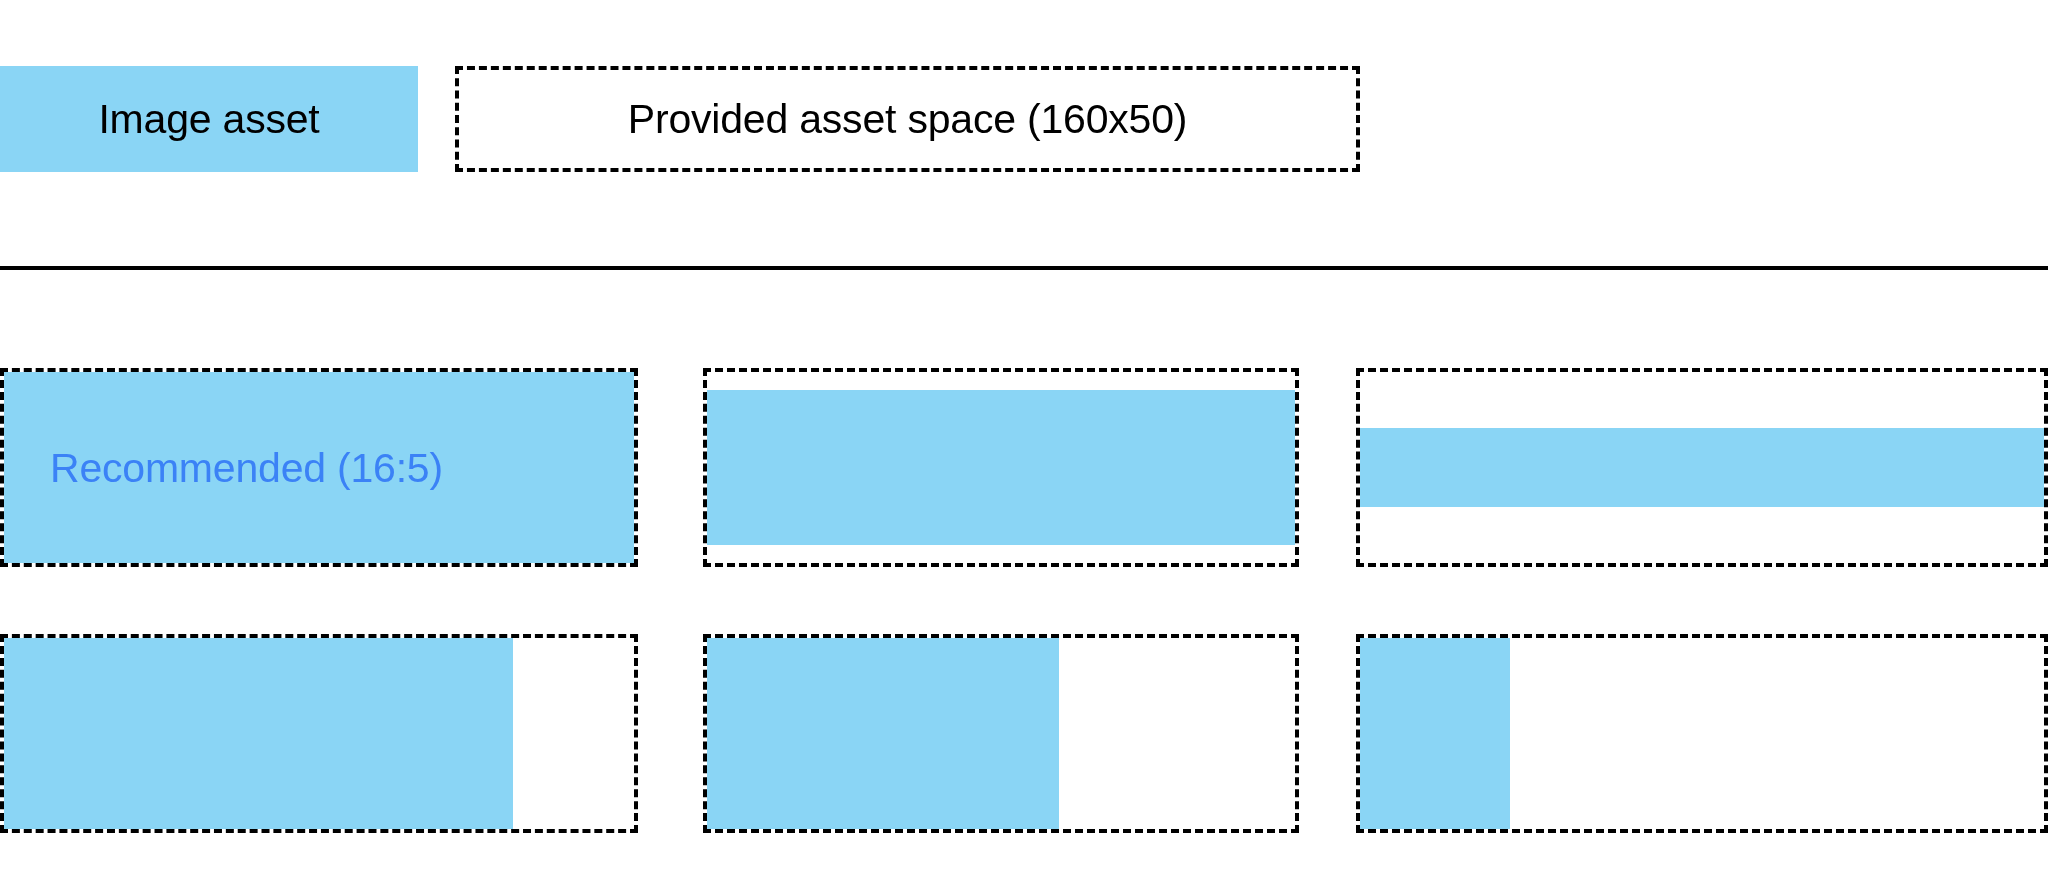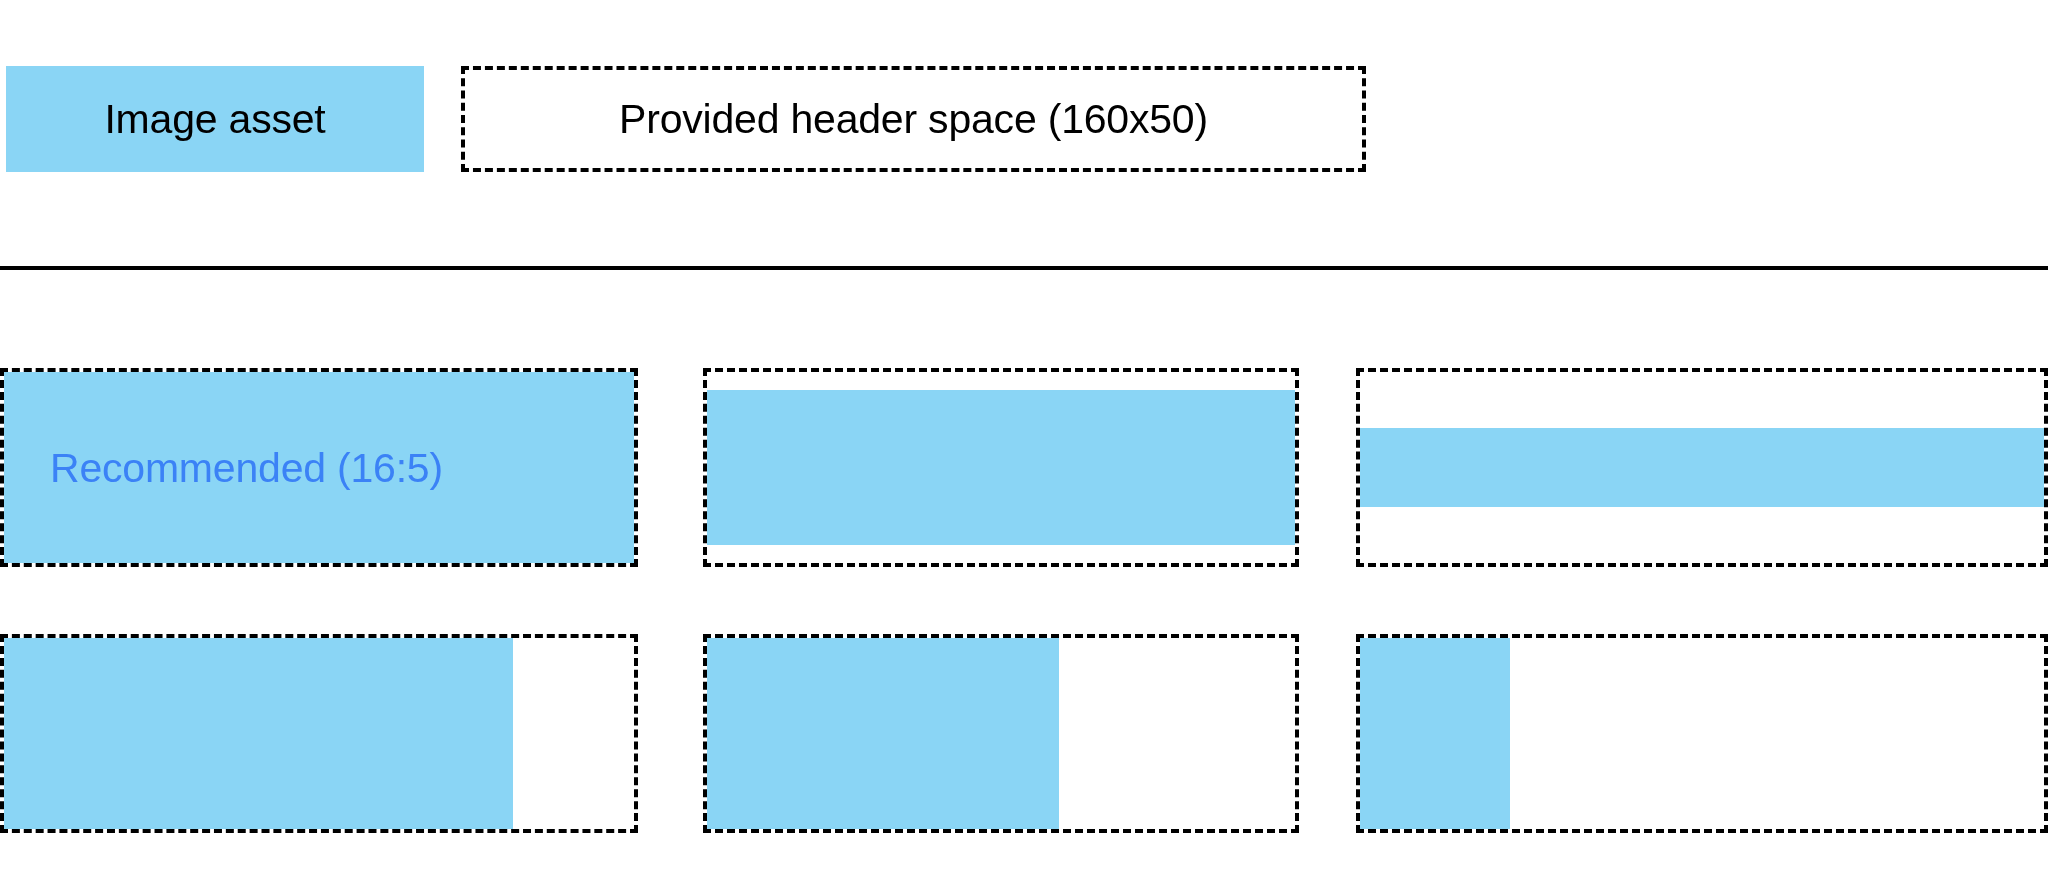--- a/index.html
+++ b/index.html
@@ -21,21 +21,21 @@
     position: absolute;
     left: 0;
     top: 0;
     width: 2048px;
     height: 896px;
   }
 
   
   .legend-row {
     position: absolute;
-    left: 6px;
+    left: 0;
     top: 66px;
     height: 106px;
     width: 1400px;
   }
 
   .legend-swatch {
     position: absolute;
     left: 0;
     top: 0;
     width: 418px;
@@ -164,21 +164,21 @@
 
 <div class="stage">
 
   <div class="legend-row">
 
     <div class="legend-swatch">
       <span class="legend-swatch-label">Image asset</span>
     </div>
 
     <div class="legend-dashed">
-      <span class="legend-dashed-label">Provided header space (160x50)</span>
+      <span class="legend-dashed-label">Provided asset space (160x50)</span>
     </div>
 
   </div>
 
   <div class="divider"></div>
 
   <div class="example-grid">
 
     <div class="example-cell r1 c1">
       <div class="fill fill-r1c1"></div>

